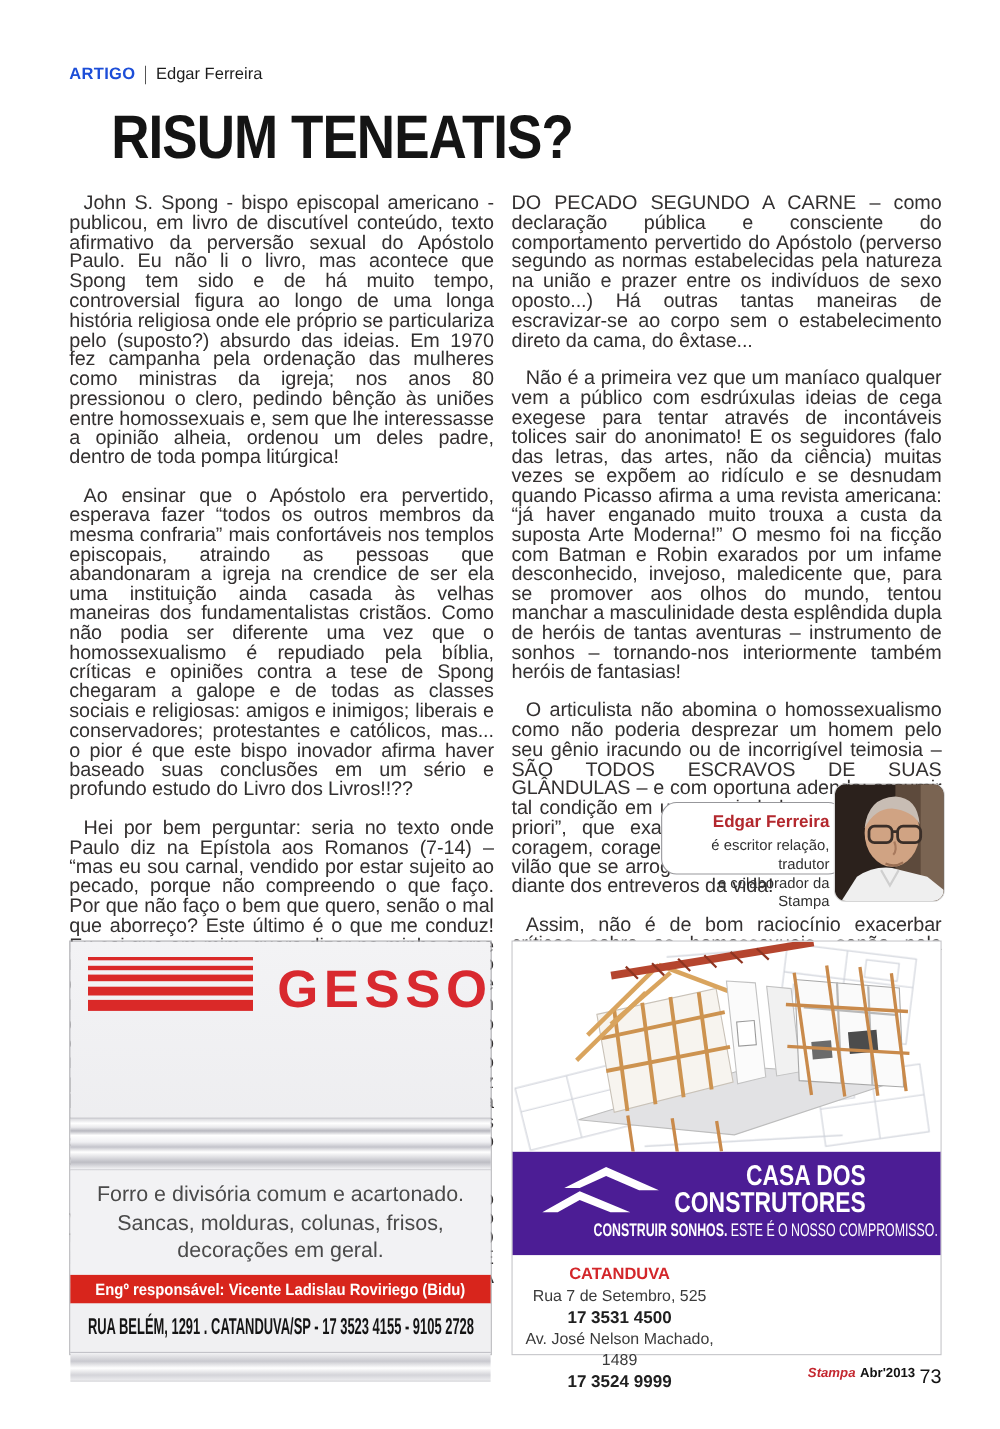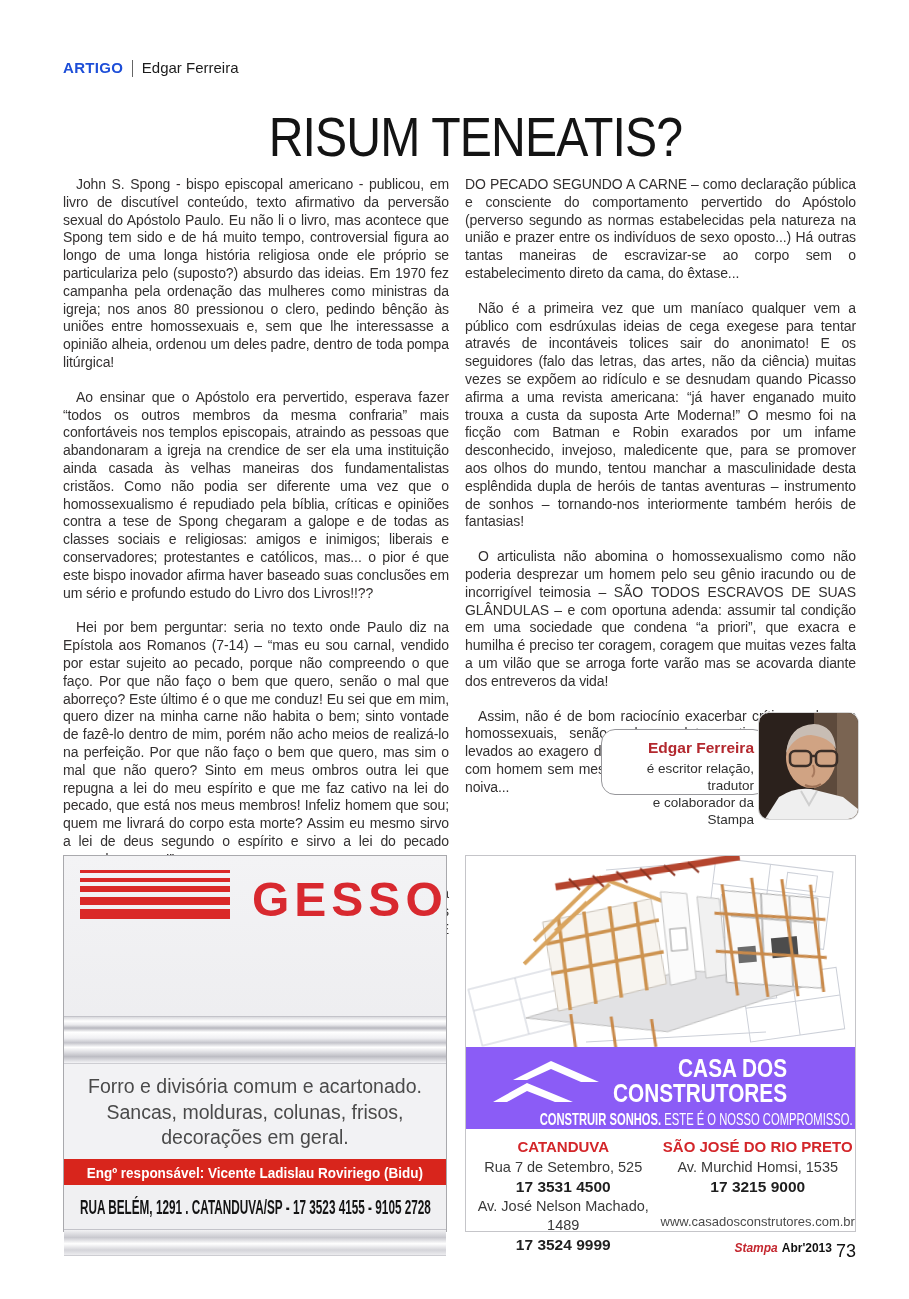--- a/index.html
+++ b/index.html
@@ -5,25 +5,25 @@
   html,body{margin:0;padding:0;background:#ffffff;}
   .page{
     position:relative;width:909px;height:1299px;background:#ffffff;
     font-family:"Liberation Sans", sans-serif;color:#333030;overflow:hidden;
   }
   
   .kicker-row{position:absolute;left:63px;top:57px;font-size:15px;display:flex;align-items:center;gap:7px;}
   .kicker{color:#1d4ed8;font-weight:bold;letter-spacing:.3px;}
   .kicker-sep{color:#2b2b2b;font-weight:300;font-size:18px;transform:scaleX(.5);}
   .byline{color:#1c1c1c;}
-  .title{position:absolute;left:63px;top:88px;width:793px;margin:16px;text-align:center;font-weight:400;}
+  .title{position:absolute;left:63px;top:88px;width:793px;margin:4px;text-align:left;font-weight:700;}
   .title-inner{display:inline-block;font-size:56px;color:#141414;transform:scaleX(.86);transform-origin:center;letter-spacing:-1px;}
   
   .columns{position:absolute;left:63px;top:176px;width:793px;display:flex;gap:16px;}
-  .col{text-align:justify;font-size:14px;line-height:17.8px;letter-spacing:-.1px;}
+  .col{text-align:justify;font-size:18px;line-height:17.8px;letter-spacing:-.1px;}
   .col-left{width:386px;}
   .col-right{width:391px;}
   .para{margin:0 0 17px 0;}
   .para.indent{text-indent:13px;}
   
   .bio-box{
     position:absolute;left:601px;top:729px;width:166px;height:66px;
     border:1.5px solid #97979b;border-radius:14px;background:#fff;
     padding:9px 12px 0 10px;text-align:right;box-sizing:border-box;
   }
@@ -56,21 +56,21 @@
   .molding-bottom{height:25px;margin-top:0;
     background:linear-gradient(180deg,#f2f2f4 0%,#c9c9cf 30%,#ffffff 55%,#d4d4d9 80%,#ececef 100%);}
   .cg-desc{padding:10px 6px 8px 6px;text-align:center;font-size:19.5px;color:#4a4a4a;line-height:1.32;background:#f2f2f4;}
   .cg-engineer{background:#d8251c;height:26px;display:flex;align-items:center;justify-content:center;}
   .cg-engineer span{color:#fff;font-weight:bold;font-size:15px;transform:scaleX(.9);white-space:nowrap;}
   .cg-address{height:44px;display:flex;align-items:center;justify-content:center;background:#f0f0f2;}
   .cg-address span{font-weight:bold;font-size:21px;color:#141414;transform:scaleX(.56);white-space:nowrap;}
   
   .ad-cdc{left:465px;top:855px;width:391px;height:377px;border:1px solid #c5c5c9;background:#fff;}
   .cdc-photo{height:191px;overflow:hidden;}
-  .cdc-band{background:#8b5cf6;height:82px;color:#fff;overflow:hidden;}
+  .cdc-band{background:#4c1d95;height:94px;color:#fff;overflow:hidden;}
   .cdc-logo-row{display:flex;justify-content:center;align-items:center;gap:10px;margin-top:9px;}
   .cdc-roofs{width:112px;height:46px;flex:0 0 112px;}
   .cdc-name{text-align:right;font-weight:bold;font-size:26px;line-height:.97;transform:scaleX(.8);transform-origin:left center;white-space:nowrap;}
   .cdc-tagline{text-align:center;margin-top:4px;font-size:16.5px;white-space:nowrap;}
   .cdc-tagline .inner{display:inline-block;transform:scaleX(.68);transform-origin:center;}
   .cdc-tagline .strong{font-weight:bold;}
   .cdc-addresses{display:grid;grid-template-columns:1fr 1fr;padding-top:9px;}
   .cdc-col{text-align:center;}
   .cdc-city{color:#d3262a;font-weight:bold;font-size:15px;margin-bottom:3px;}
   .cdc-addr{font-size:14.5px;color:#3a3a3a;line-height:19px;}
@@ -277,26 +277,20 @@
       </div>
     </div>
     <div class="cdc-addresses">
       <div class="cdc-col">
         <div class="cdc-city">CATANDUVA</div>
         <div class="cdc-addr">Rua 7 de Setembro, 525</div>
         <div class="cdc-phone">17 3531 4500</div>
         <div class="cdc-addr">Av. José Nelson Machado, 1489</div>
         <div class="cdc-phone">17 3524 9999</div>
       </div>
-      <div class="cdc-col">
-        <div class="cdc-city">SÃO JOSÉ DO RIO PRETO</div>
-        <div class="cdc-addr">Av. Murchid Homsi, 1535</div>
-        <div class="cdc-phone">17 3215 9000</div>
-        <div class="cdc-website">www.casadosconstrutores.com.br</div>
-      </div>
     </div>
   </div>
 
   <footer class="page-footer">
     <span class="footer-mag">Stampa</span>
     <span class="footer-issue">Abr'2013</span>
     <span class="footer-page">73</span>
   </footer>
 
 </div>

